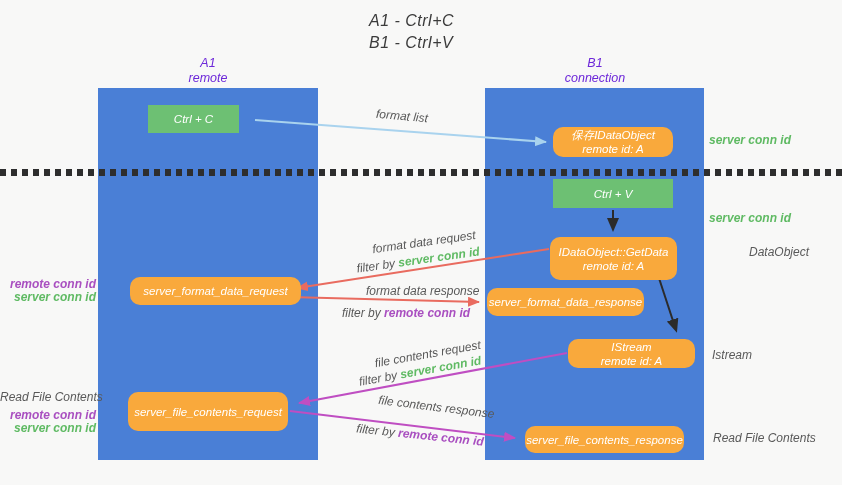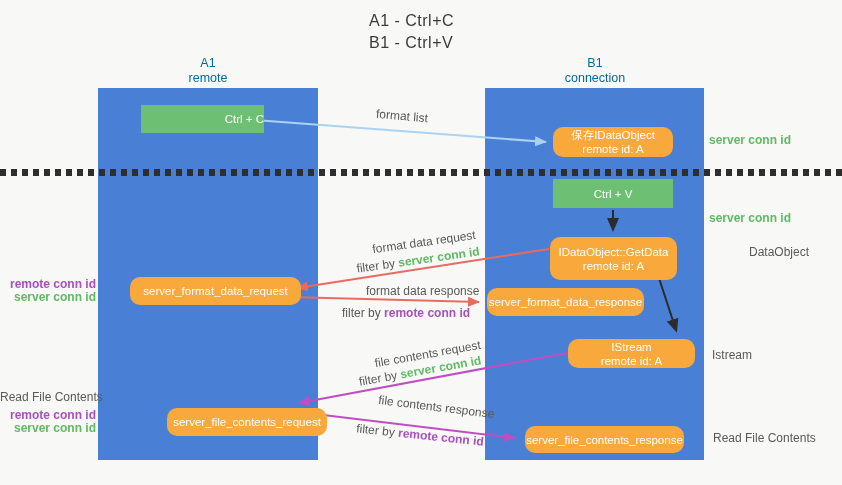--- a/index.html
+++ b/index.html
@@ -1,23 +1,23 @@
 <!DOCTYPE html>
 <html style="--lane-blue: #4a7fd6; --box-green: #6dc073; --box-orange: #f9a93c; --arrow-blue: #a9d3ee; --arrow-red: #e96b5f; --arrow-magenta: #bf4ec2; --arrow-black: #2b2b2b; --text-green: #5fba63; --text-purple: #a94fc0; --text-gray: #595959;"><head>
 <meta charset="utf-8">
 <style>
   html,body{margin:0;padding:0;background:#f8f8f7;}
   body{font-family:"Liberation Sans","DejaVu Sans",sans-serif;}
-  #canvas{position:relative;width:842px;height:485px;background:#f8f8f7;overflow:hidden;}
+  #canvas{position:relative;width:842px;height:485px;background:#f8f8f7;overflow:hidden;font-style:italic;}
 
   
   .title{position:absolute;left:369px;top:10px;color:#3b3b3b;font-size:16px;line-height:22px;letter-spacing:.5px;}
 
   
-  .lane-header{position:absolute;top:56px;width:120px;text-align:center;color:#0369a1;font-size:12.5px;line-height:15px;}
+  .lane-header{position:absolute;top:56px;width:120px;text-align:center;color:#6d28d9;font-size:12.5px;line-height:15px;}
   .lane-header.a{left:148px;}
   .lane-header.b{left:535px;}
 
   
   .lane{position:absolute;top:88px;width:220px;height:372px;background:var(--lane-blue,#4a7fd6);z-index:1;}
   .lane.a{left:98px;}
   .lane.b{left:485px;width:219px;}
 
   
   .separator{position:absolute;left:0;top:169px;width:842px;height:7px;z-index:2;
@@ -85,21 +85,21 @@
     </defs>
     <line x1="255" y1="120" x2="546" y2="142" stroke="#a9d3ee" stroke-width="2" marker-end="url(#m-blue)"></line>
     <line x1="613" y1="210" x2="613" y2="229" stroke="#2b2b2b" stroke-width="2" marker-end="url(#m-black)"></line>
     <line x1="549" y1="249" x2="297" y2="288" stroke="#e96b5f" stroke-width="2" marker-end="url(#m-red)"></line>
     <line x1="289" y1="297" x2="479" y2="302" stroke="#e96b5f" stroke-width="2" marker-end="url(#m-red)"></line>
     <line x1="656" y1="269" x2="676" y2="330" stroke="#2b2b2b" stroke-width="2" marker-end="url(#m-black)"></line>
     <line x1="567" y1="353" x2="299" y2="403" stroke="#bf4ec2" stroke-width="2" marker-end="url(#m-mag)"></line>
     <line x1="290" y1="411" x2="515" y2="438" stroke="#bf4ec2" stroke-width="2" marker-end="url(#m-mag)"></line>
   </svg>
 
-  <div class="box green" style="left:141px;top:105px;width:123px;height:28px;align-items:flex-end;">
+  <div class="box green" style="left:148px;top:105px;width:91px;height:28px;">
     <div>Ctrl + C</div>
   </div>
 
   <div class="box orange" style="left:553px;top:127px;width:120px;height:30px;">
     <div>保存IDataObject</div>
     <div>remote id: A</div>
   </div>
 
   <div class="box green" style="left:553px;top:179px;width:120px;height:29px;">
     <div>Ctrl + V</div>
@@ -116,21 +116,21 @@
 
   <div class="box orange" style="left:487px;top:288px;width:157px;height:28px;">
     <div>server_format_data_response</div>
   </div>
 
   <div class="box orange" style="left:568px;top:339px;width:127px;height:29px;">
     <div>IStream</div>
     <div>remote id: A</div>
   </div>
 
-  <div class="box orange" style="left:128px;top:408px;width:160px;height:28px;margin-left:39px;">
+  <div class="box orange" style="left:128px;top:392px;width:160px;height:39px;">
     <div>server_file_contents_request</div>
   </div>
 
   <div class="box orange" style="left:525px;top:426px;width:159px;height:27px;">
     <div>server_file_contents_response</div>
   </div>
 
   <div class="note r5" style="left:376px;top:109px;">format list</div>
 
   <div class="note rm8" style="left:372px;top:235px;">format data request</div>

